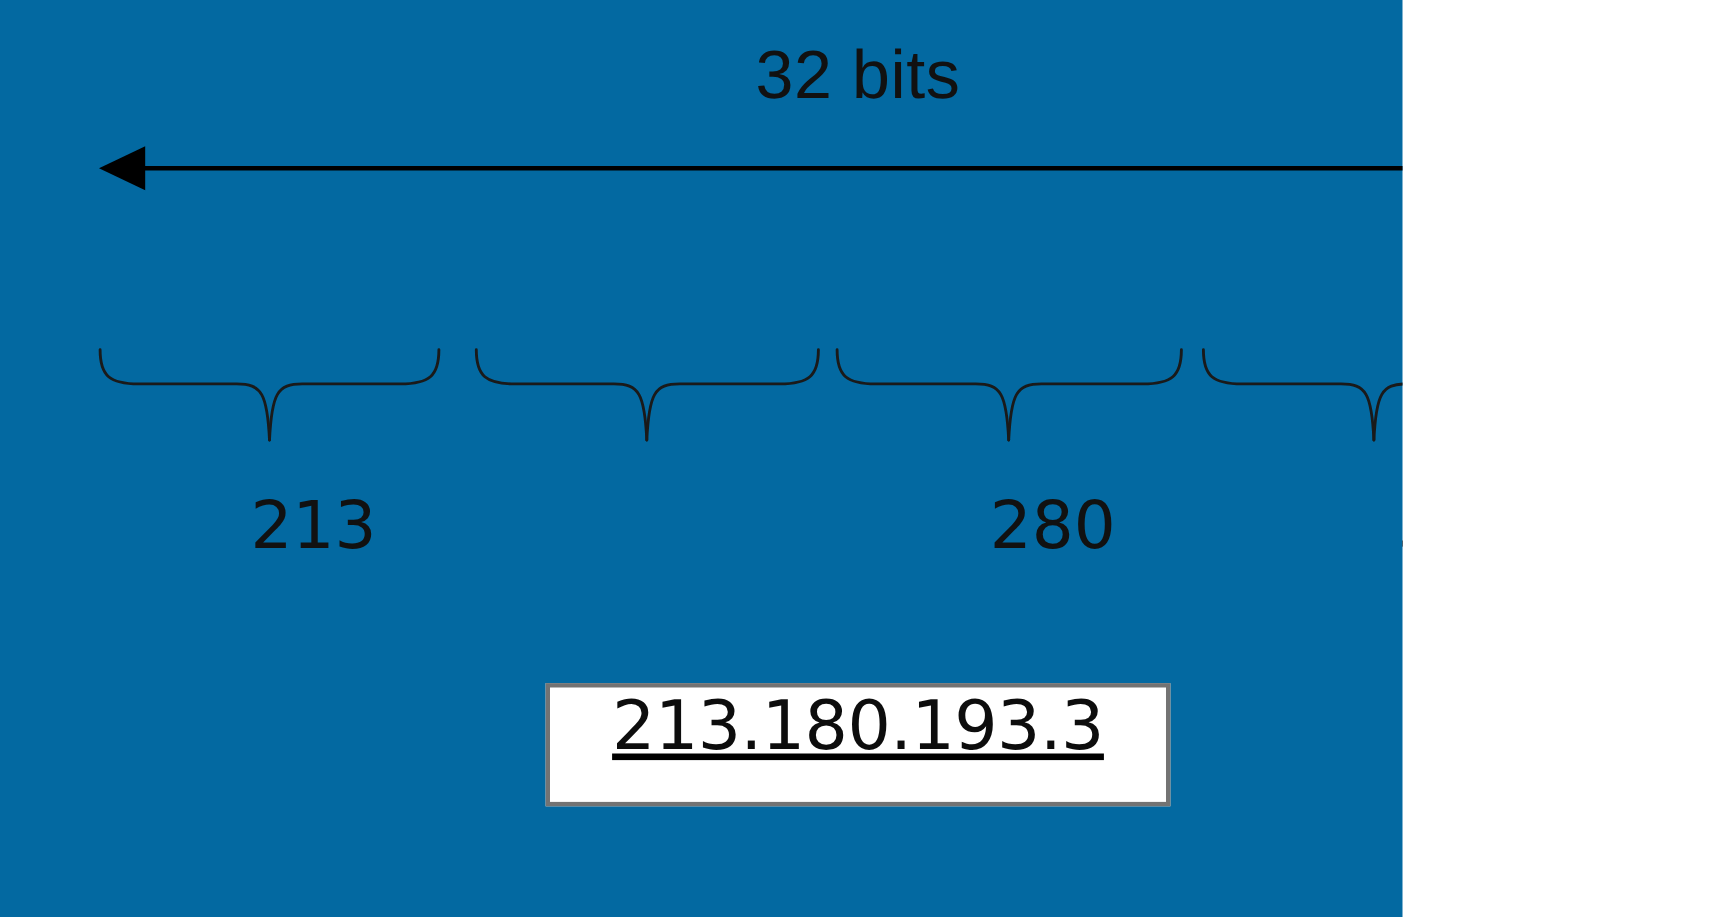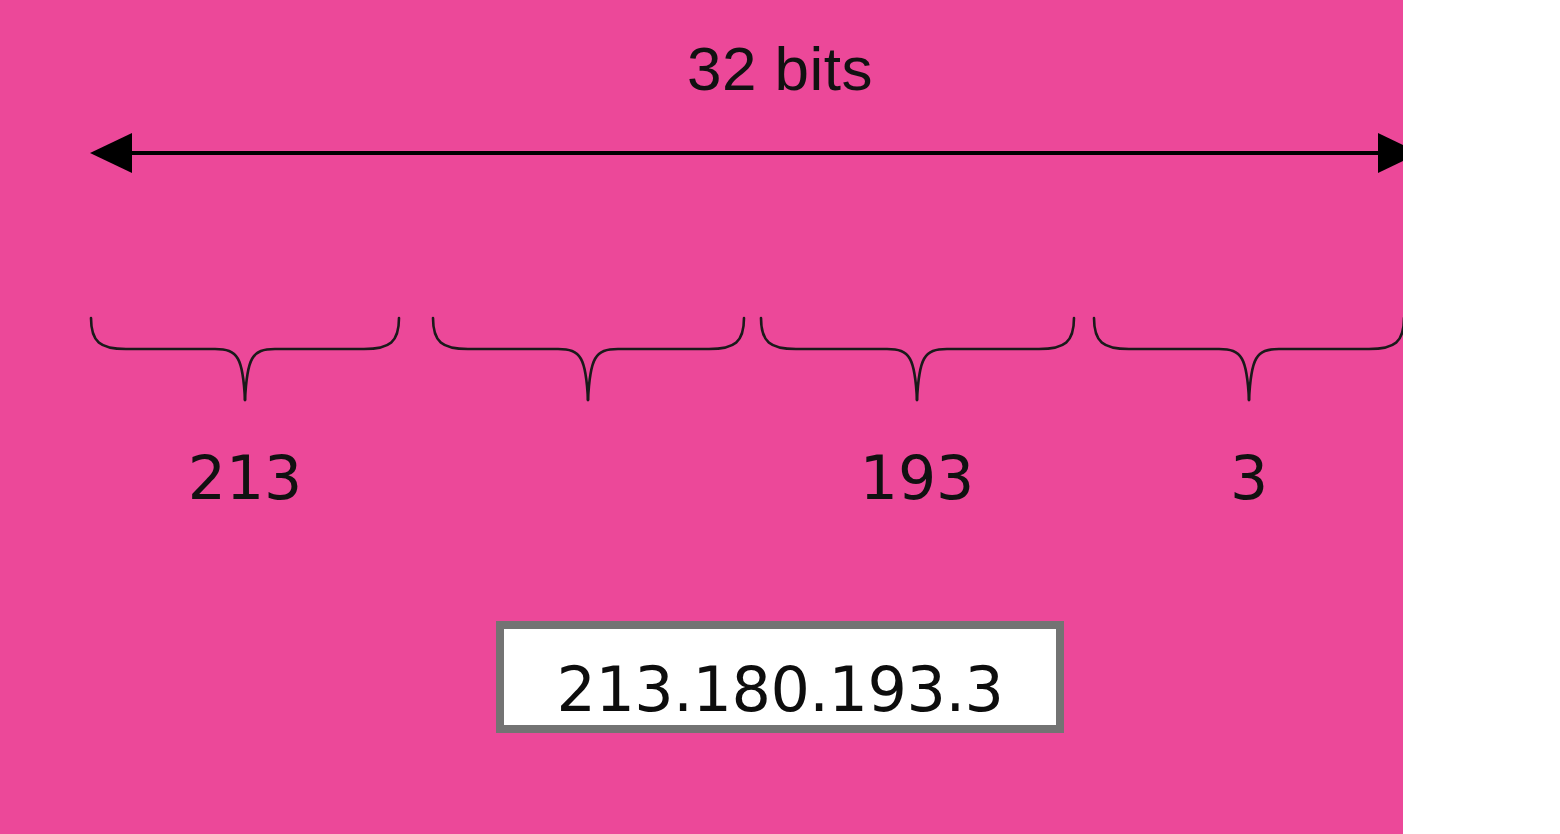--- a/index.html
+++ b/index.html
@@ -7,23 +7,23 @@
     margin: 0;
     padding: 0;
     background: #ffffff;
   }
   body {
     font-family: "Liberation Sans", sans-serif;
     color: #000000;
   }
   #stage {
     position: relative;
-    width: 1403px;
+    width: 1275px;
     height: 834px;
-    background: #ec4899;
+    background: #0369a1;
     overflow: hidden;
   }
 
   
   #title {
     position: absolute;
     left: 0;
     top: 34px;
     width: 1560px;
     text-align: center;
@@ -87,35 +87,37 @@
     position: absolute;
     top: 0;
     font-family: "DejaVu Sans", sans-serif;
     font-size: 60px;
     line-height: 80px;
     font-weight: 400;
     color: #111111;
     text-align: center;
     white-space: nowrap;
     transform: translateX(-50%);
+    margin-left: 40px;
   }
 
   
   #dotted-quad-box {
     position: absolute;
     left: 496px;
     top: 621px;
     width: 568px;
     height: 112px;
     box-sizing: border-box;
-    border: 8px solid #737373;
+    border: 4px solid #737373;
     background: #ffffff;
     display: flex;
-    align-items: flex-end;
+    align-items: flex-start;
     justify-content: center;
+    text-decoration: underline;
   }
   #dotted-quad-text {
     font-family: "DejaVu Sans", sans-serif;
     font-size: 62px;
     line-height: 70px;
     font-weight: 400;
     color: #0d0d0d;
     white-space: nowrap;
     letter-spacing: -0.5px;
   }
@@ -153,21 +155,21 @@
         <path d="M 1074,10 C 1074,34 1065,41 1039,41 L 947,41 C 924,41 919,50 917,92"></path>
 
         <path d="M 1094,10 C 1094,34 1103,41 1129,41 L 1219,41 C 1242,41 1247,50 1249,92"></path>
         <path d="M 1404,10 C 1404,34 1395,41 1369,41 L 1279,41 C 1256,41 1251,50 1249,92"></path>
       </g>
     </svg>
   </div>
 
   <div id="octet-labels">
     <div class="octet-label" style="left:245px;">213</div>
-    <div class="octet-label" style="left:917px;">193</div>
+    <div class="octet-label" style="left:917px;">280</div>
     <div class="octet-label" style="left:1249px;">3</div>
   </div>
 
   <div id="dotted-quad-box">
     <span id="dotted-quad-text">213.180.193.3</span>
   </div>
 
 </div>
 
 </body></html>

